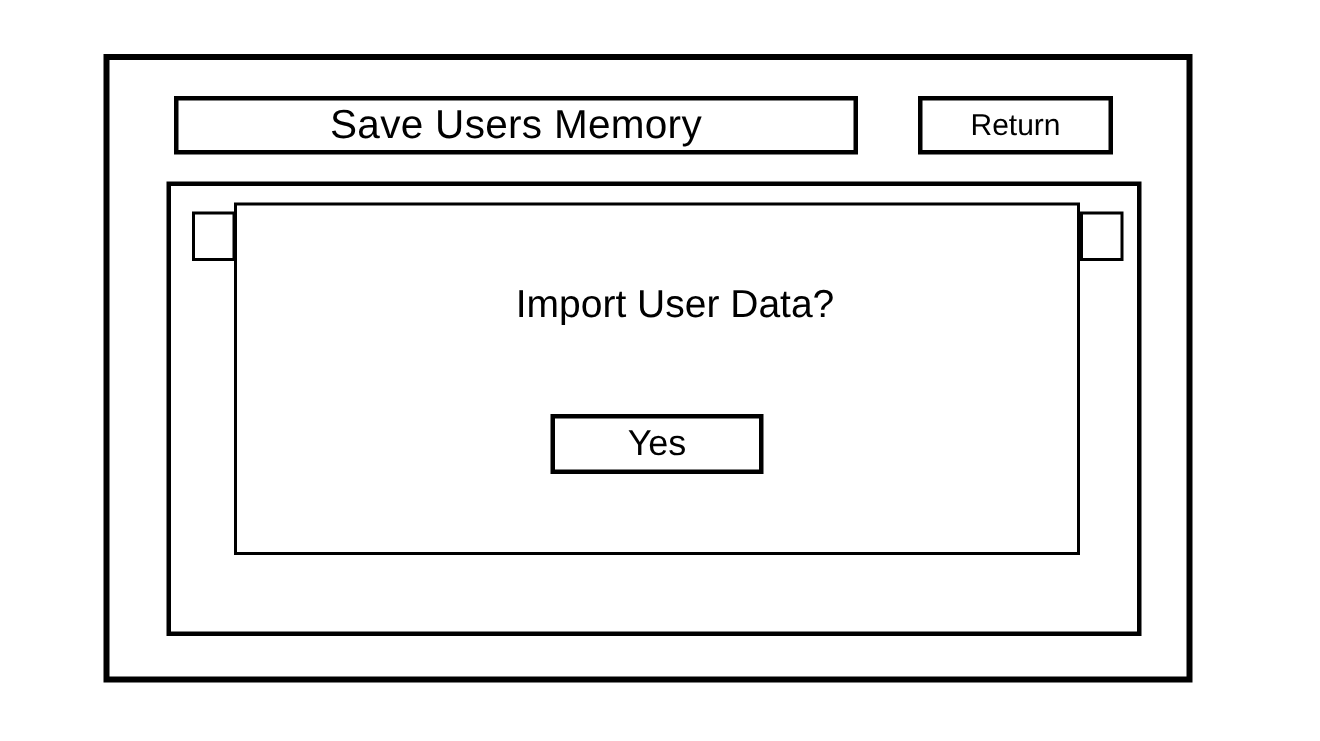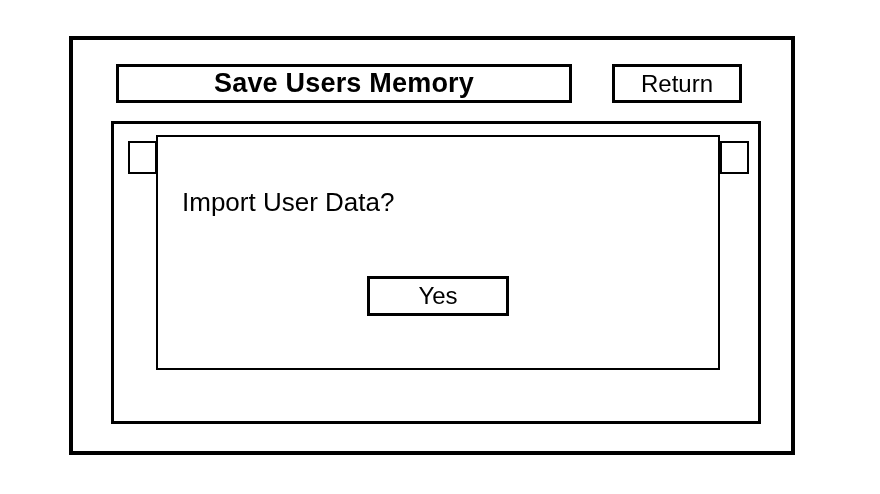--- a/index.html
+++ b/index.html
@@ -43,41 +43,41 @@
     height: 39px;
     border: 3px solid #000000;
     box-sizing: border-box;
     background: #ffffff;
     display: flex;
     align-items: center;
     justify-content: center;
   }
   .title-box .label {
     font-size: 27px;
-    font-weight: bold;
+    font-weight: normal;
     letter-spacing: 0.2px;
     line-height: 1;
     white-space: nowrap;
   }
 
   .return-button {
     position: absolute;
     left: 539px;         
     top: 24px;
     width: 130px;        
     height: 39px;
     border: 3px solid #000000;
     box-sizing: border-box;
     background: #ffffff;
     display: flex;
     align-items: center;
     justify-content: center;
   }
   .return-button .label {
-    font-size: 24px;
+    font-size: 20px;
     line-height: 1;
     white-space: nowrap;
   }
 
   
   .content-panel {
     position: absolute;
     left: 38px;          
     top: 81px;           
     width: 650px;        
@@ -112,21 +112,21 @@
     z-index: 2;
   }
   .dialog-tab.left  { left: 14px; }   
   .dialog-tab.right { left: 606px; }  
 
   .dialog-message {
     position: absolute;
     left: 0;
     right: 0;
     top: 52px;
-    text-align: left;
+    text-align: center;
     font-size: 26px;
     line-height: 1;
     white-space: nowrap;
     margin-left: 24px;
   }
 
   .dialog-actions {
     position: absolute;
     left: 0;
     right: 0;

